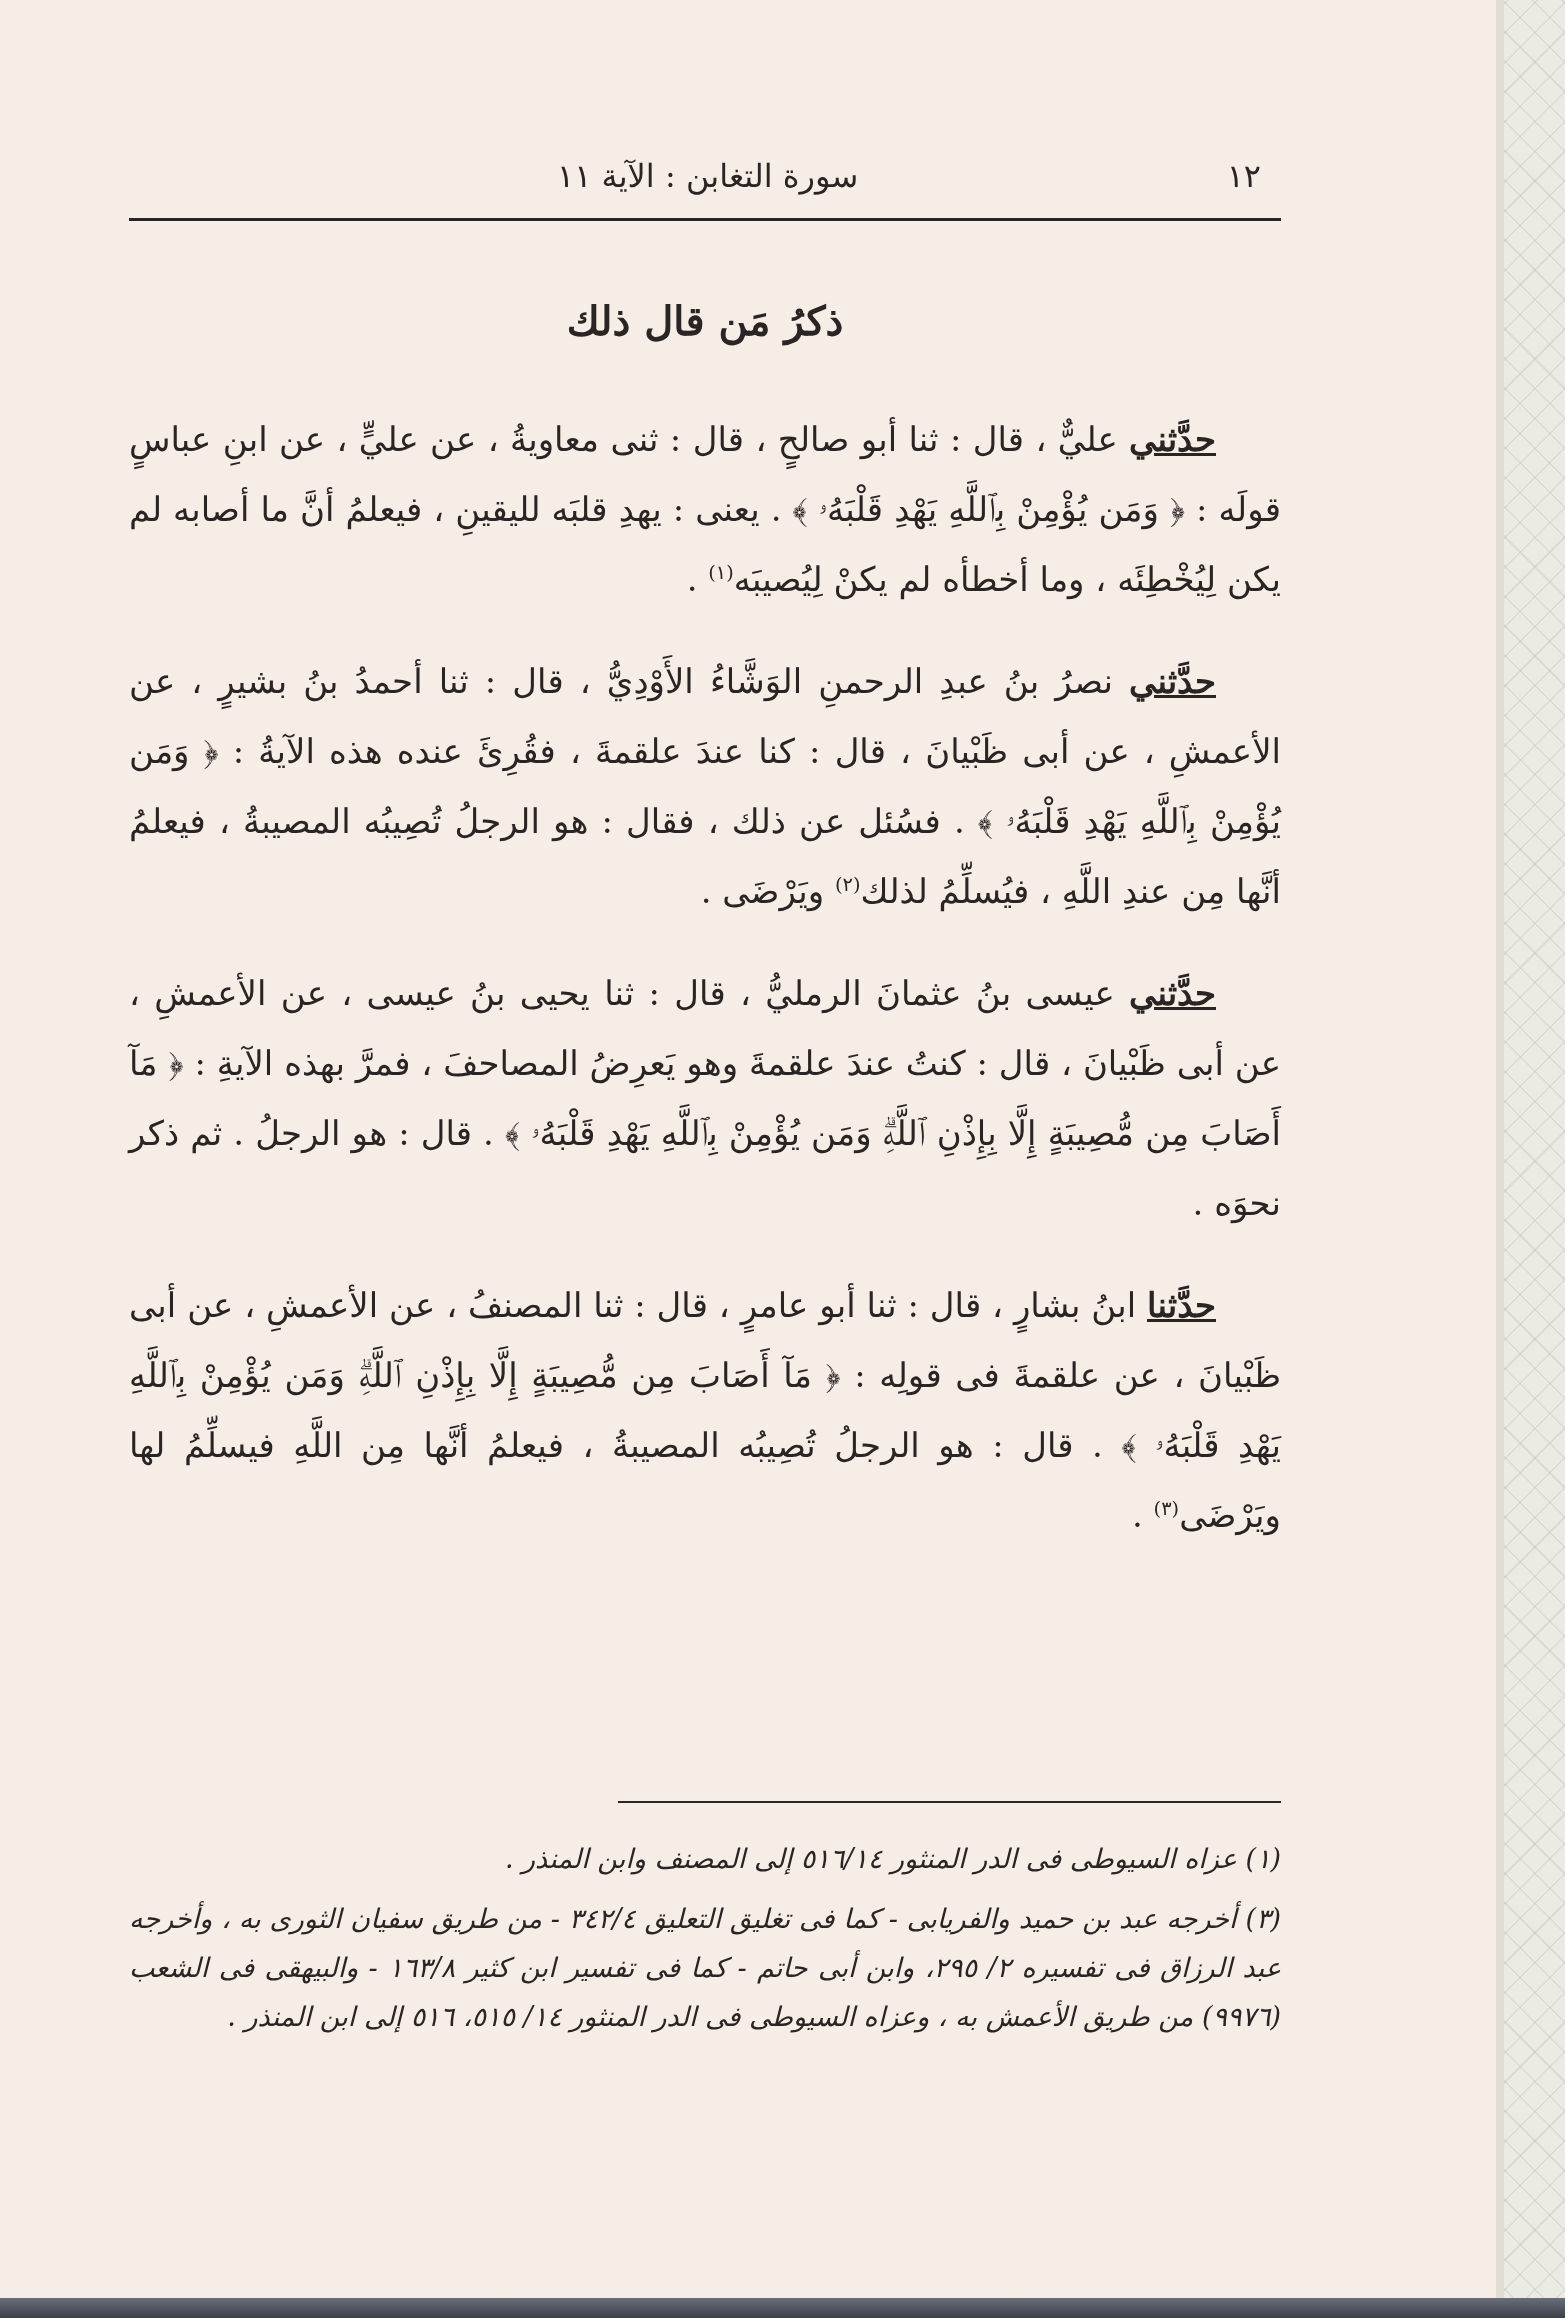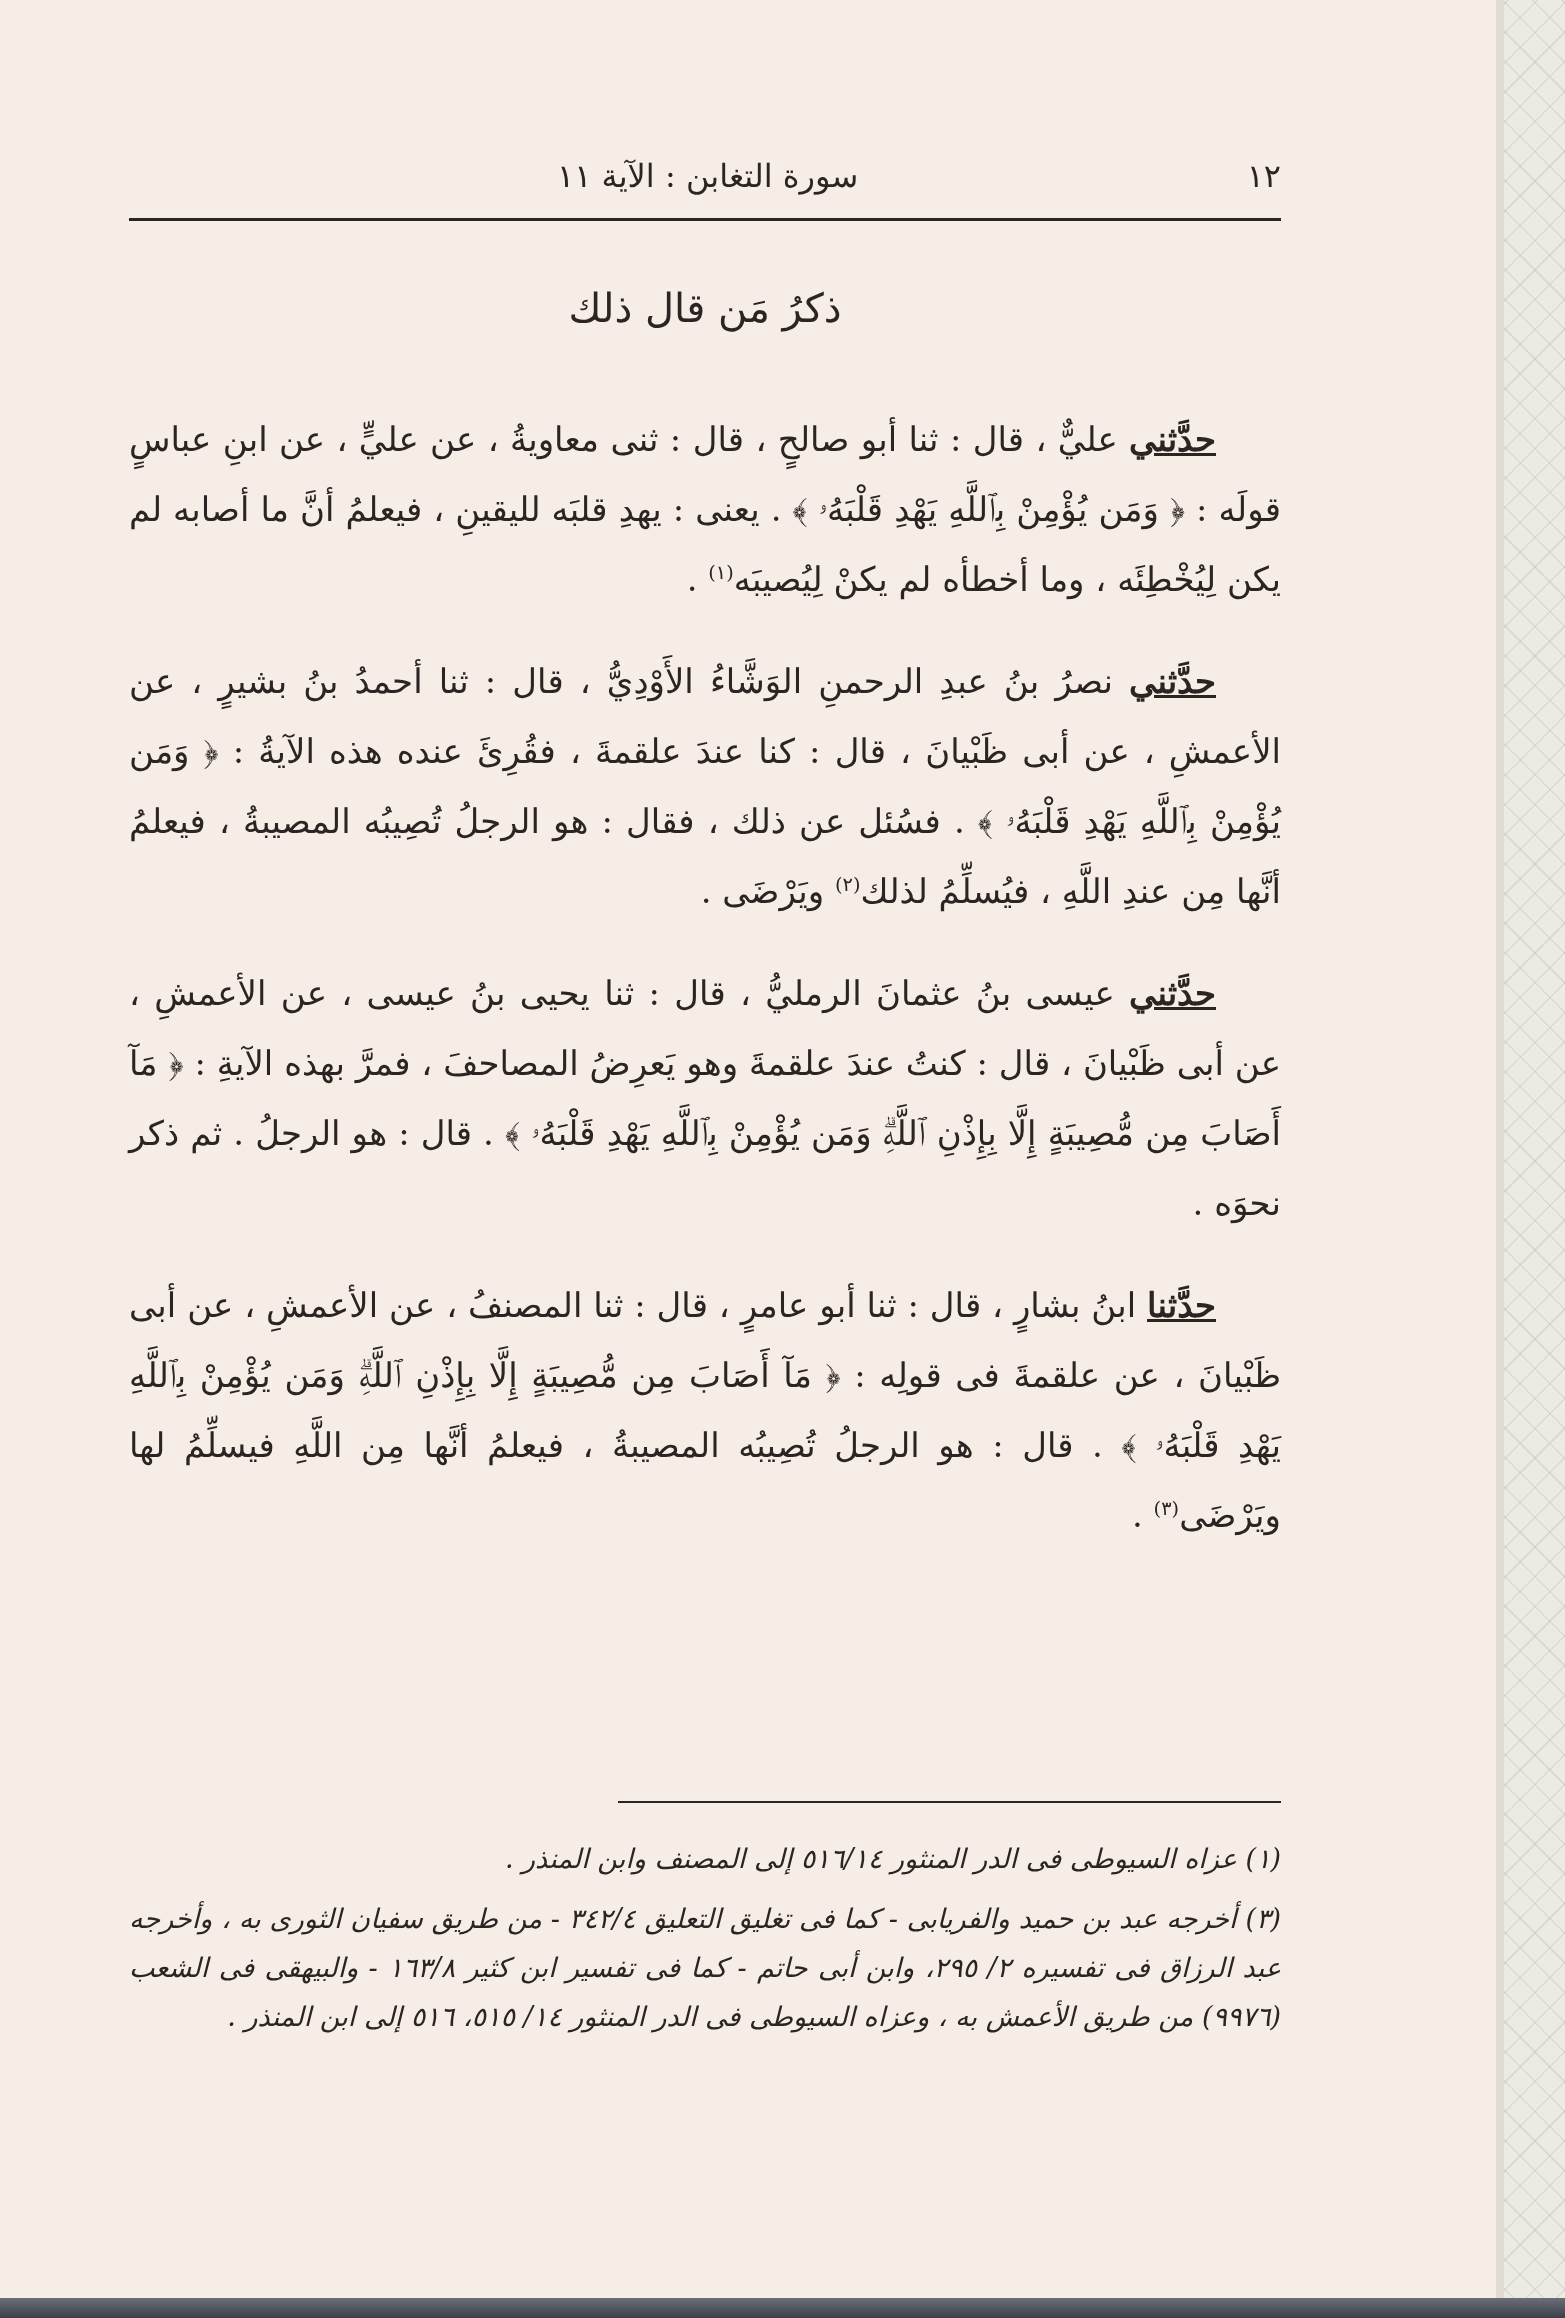--- a/index.html
+++ b/index.html
@@ -27,28 +27,28 @@
     background:linear-gradient(#6a6e7a,#3a3d46);
   }
   .content {
     position:absolute; left:129px; width:1152px; direction:rtl; text-align:justify;
   }
   .header {
     position:absolute; top:146px; left:129px; width:1152px; height:49px;
     direction:rtl; display:flex; justify-content:space-between; align-items:flex-end;
     font-size:32px;
   }
-  .header .pnum { }
+  .header .pnum { margin-right:20px; }
   .header .running { margin-left:428px; }
   .rule-top {
     position:absolute; top:218px; left:129px; width:1152px; height:3.2px; background:#2a2422;
   }
   .section-title {
-    position:absolute; top:285px; left:129px; width:1152px; text-align:center;
-    direction:rtl; font-size:40px; font-weight:normal;
+    position:absolute; top:297px; left:129px; width:1152px; text-align:center;
+    direction:rtl; font-size:40px; font-weight:bold;
   }
   .para {
     font-size:34px; line-height:70px; text-indent:65px; margin:0 0 32px 0;
   }
   .para b { font-weight:bold;text-decoration:underline; }
   .fn-ref { font-size:19.4px; vertical-align:super; line-height:0; }
   .fn-rule {
     position:absolute; top:1801px; left:618px; width:663px; height:2.4px; background:#2a2422;
   }
   .footnotes {

